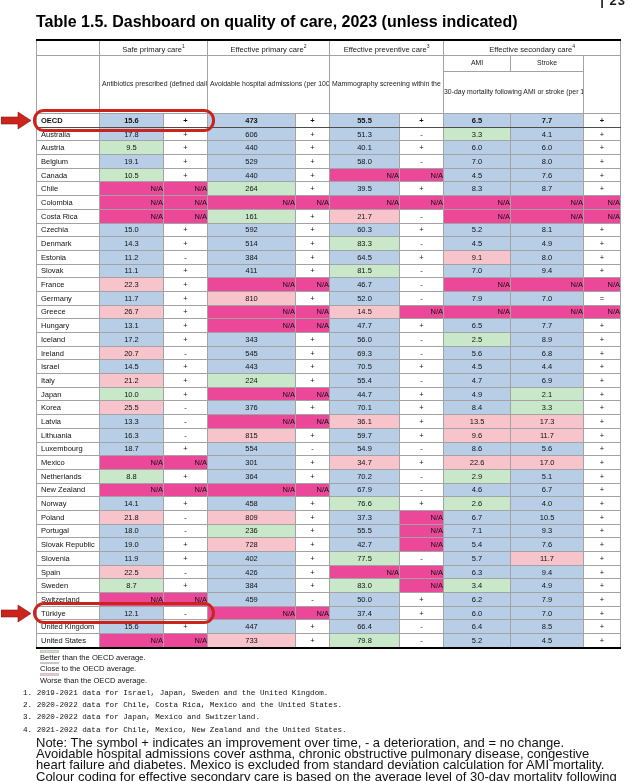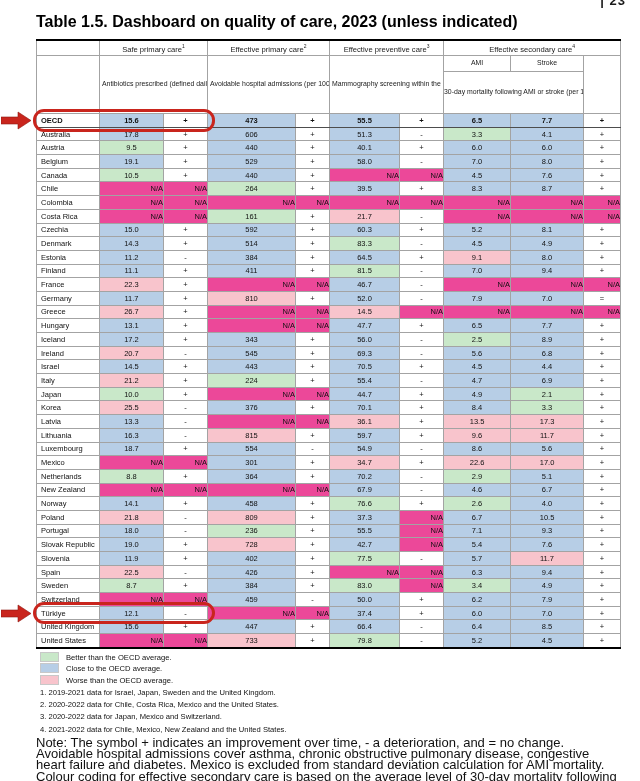--- a/index.html
+++ b/index.html
@@ -35,24 +35,24 @@
   }
   tbody td.country{text-align:left;padding-left:4px;background:#fff;margin-top:28px;}
   tr.emphasis td{font-weight:bold;border-bottom:1px solid #4d4d4d;}
   .c-blue{background:#b7cee6;}
   .c-green{background:#c9e8c9;}
   .c-pink{background:#f8c4cc;}
   .c-na{background:#ec4899;text-align:right;}
   .c-trend{background:#ffffff;}
   sup{font-size:5px;}
   .legend{position:absolute;left:40px;top:650px;}
-  .legend-row{display:flex;align-items:flex-end;height:11.6px;}
+  .legend-row{display:flex;align-items:flex-start;height:11.6px;flex-direction:column;}
   .legend-swatch{width:17px;height:8px;margin-right:7px;display:inline-block;border:0.5px solid #c8c8c8;}
   .legend-label{font-size:7.6px;color:#111;}
-  .footnotes{position:absolute;left:40px;top:687px;width:584px;}
+  .footnotes{position:absolute;left:23px;top:687px;width:584px;font-family:Liberation Mono, monospace;}
   .footnote{font-size:7.6px;line-height:12.2px;color:#111;}
   .note{
     position:absolute;left:36px;top:737px;width:584px;
     font-size:13px;line-height:11.2px;color:#111;white-space:normal;
   }
   .red-box{
     position:absolute;border:3px solid #c9251d;border-radius:11px;
     box-sizing:border-box;pointer-events:none;z-index:5;
   }
   .arrow-svg{position:absolute;left:1px;z-index:6;}
@@ -227,21 +227,21 @@
           <td class="c-trend">-</td>
           <td class="c-blue">384</td>
           <td class="c-trend">+</td>
           <td class="c-blue">64.5</td>
           <td class="c-trend">+</td>
           <td class="c-pink">9.1</td>
           <td class="c-blue">8.0</td>
           <td class="c-trend">+</td>
         </tr>
         <tr>
-          <td class="country">Finland</td>
+          <td class="country">Slovak</td>
           <td class="c-blue">11.1</td>
           <td class="c-trend">+</td>
           <td class="c-blue">411</td>
           <td class="c-trend">+</td>
           <td class="c-green">81.5</td>
           <td class="c-trend">-</td>
           <td class="c-blue">7.0</td>
           <td class="c-blue">9.4</td>
           <td class="c-trend">+</td>
         </tr>

